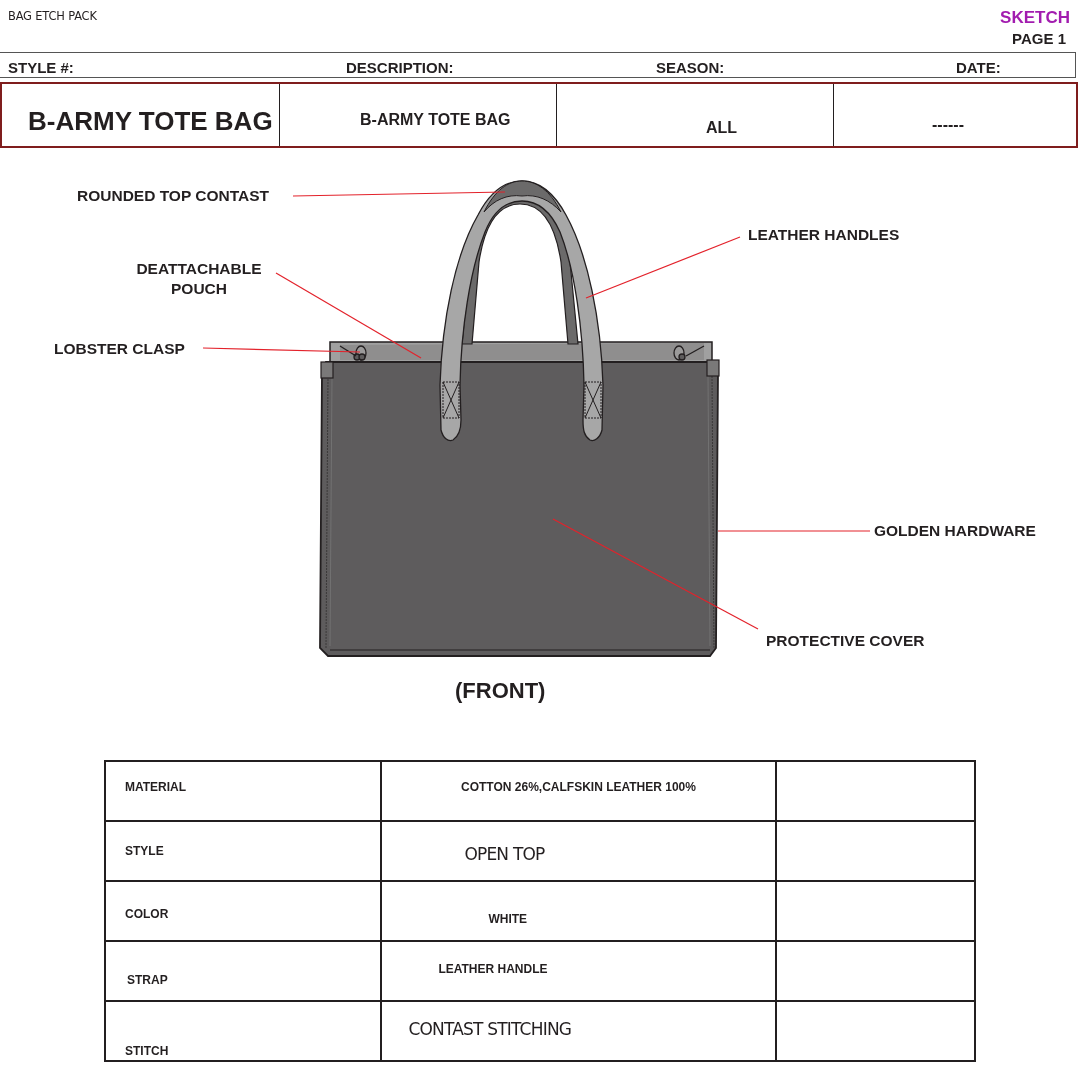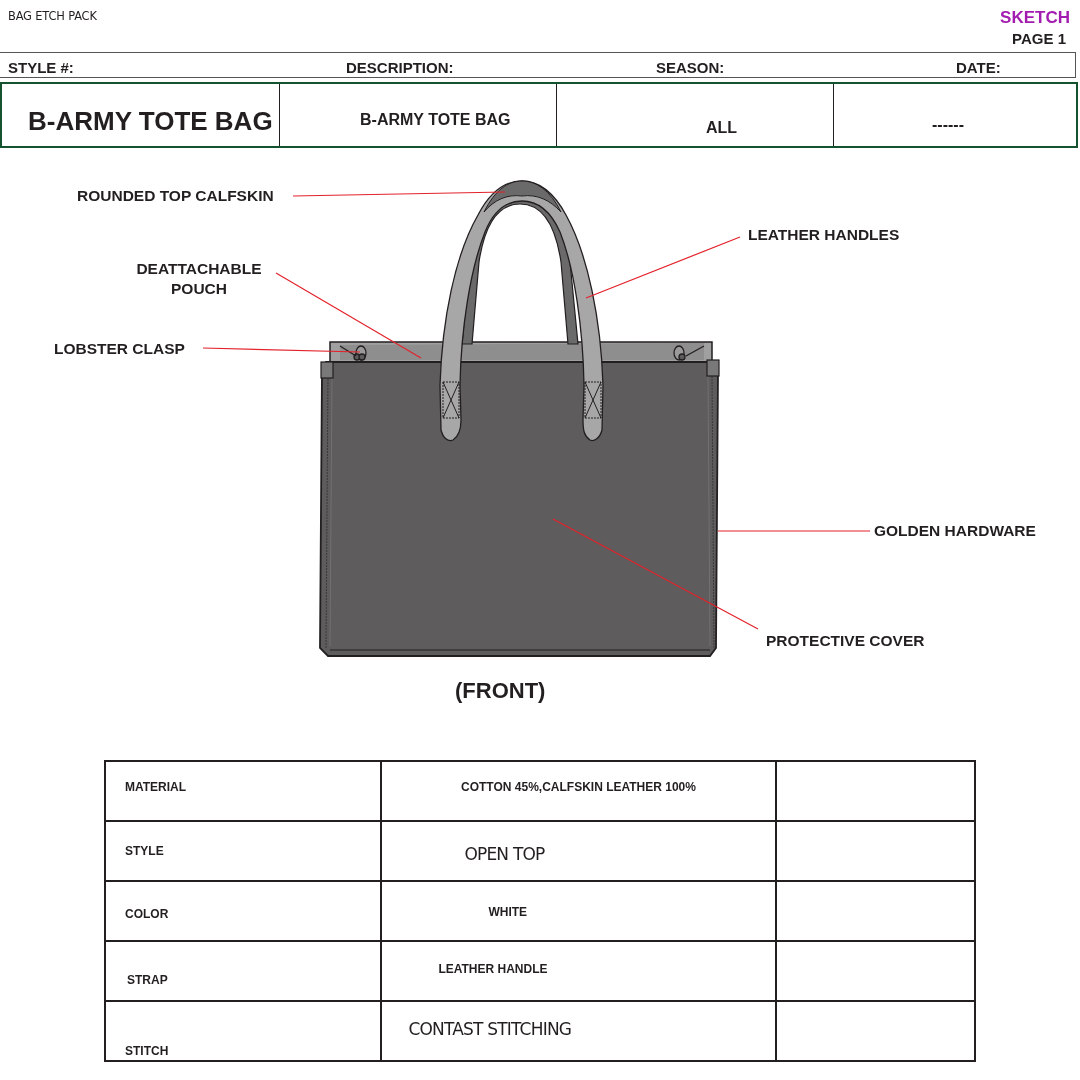--- a/index.html
+++ b/index.html
@@ -9,21 +9,21 @@
 
     .doc-title { left: 8px; top: 8px; font-size: 13px; font-family: "DejaVu Sans", sans-serif;
                  transform: scaleX(0.88); transform-origin: left top; letter-spacing: -0.2px; }
     .sketch-label { right: 10px; top: 8px; font-size: 17px; font-weight: bold; color: #a21caf; }
     .page-label { right: 14px; top: 30px; font-size: 15px; font-weight: bold; }
 
     .hdr-row { left: 0; top: 52px; width: 1076px; height: 26px; border: 1.5px solid #555;
                border-left: none; box-sizing: border-box; }
     .hdr-cell { position: absolute; top: 6px; font-size: 15px; font-weight: bold; }
 
-    .val-row { left: 0; top: 82px; width: 1078px; height: 66px; border: 2px solid #14532d;
+    .val-row { left: 0; top: 82px; width: 1078px; height: 66px; border: 2px solid #7f1d1d;
                box-sizing: border-box; display: flex; }
     .val-cell { position: relative; height: 100%; box-sizing: border-box; }
     .val-cell + .val-cell { border-left: 1.5px solid #231f20; }
     .val-cell span { position: absolute; font-weight: bold; white-space: nowrap; }
 
     .callout { font-size: 15.5px; font-weight: bold; text-align: center; line-height: 20px; white-space: nowrap; }
 
     .front-label { left: 455px; top: 678px; font-size: 22px; font-weight: bold; }
 
     .spec-table { left: 104px; top: 760px; width: 872px; border-collapse: collapse; }
@@ -114,47 +114,47 @@
   <g stroke="#e3222b" stroke-width="1.2" fill="none">
     <line x1="293" y1="196" x2="505" y2="192"></line>
     <line x1="740" y1="237" x2="586" y2="298"></line>
     <line x1="276" y1="273" x2="421" y2="358"></line>
     <line x1="203" y1="348" x2="360" y2="352"></line>
     <line x1="870" y1="531" x2="718" y2="531"></line>
     <line x1="758" y1="629" x2="553" y2="519"></line>
   </g>
 </svg>
 
-<div class="abs callout" style="left:77px; top:186px;">ROUNDED TOP CALFSKIN</div>
+<div class="abs callout" style="left:77px; top:186px;">ROUNDED TOP CONTAST</div>
 <div class="abs callout" style="left:748px; top:225px;">LEATHER HANDLES</div>
 <div class="abs callout" style="left:128px; top:259px; width:142px;">
   <div>DEATTACHABLE</div>
   <div>POUCH</div>
 </div>
 <div class="abs callout" style="left:54px; top:339px;">LOBSTER CLASP</div>
 <div class="abs callout" style="left:874px; top:521px;">GOLDEN HARDWARE</div>
 <div class="abs callout" style="left:766px; top:631px;">PROTECTIVE COVER</div>
 
 <div class="abs front-label">(FRONT)</div>
 
 <table class="abs spec-table">
   <tbody>
       <tr>
     <td class="lbl" style="vertical-align:top; padding-top:18px;">MATERIAL</td>
-    <td class="val" style="vertical-align:top; padding-top:18px;">COTTON 45%,CALFSKIN LEATHER 100%</td>
+    <td class="val" style="vertical-align:top; padding-top:18px;">COTTON 26%,CALFSKIN LEATHER 100%</td>
     <td class="extra"></td>
   </tr>
   <tr>
     <td class="lbl" style="vertical-align:top; padding-top:22px;">STYLE</td>
     <td class="val light" style="text-align:left; padding-left:82px; vertical-align:top; padding-top:22px;">OPEN TOP</td>
     <td class="extra"></td>
   </tr>
   <tr>
     <td class="lbl" style="vertical-align:top; padding-top:25px;">COLOR</td>
-    <td class="val" style="text-align:left; padding-left:106px; vertical-align:top; padding-top:23px;">WHITE</td>
+    <td class="val" style="text-align:left; padding-left:106px; vertical-align:top; padding-top:30px;">WHITE</td>
     <td class="extra"></td>
   </tr>
   <tr>
     <td class="lbl" style="vertical-align:top; padding-top:31px; padding-left:21px;">STRAP</td>
     <td class="val" style="text-align:left; padding-left:56px; vertical-align:top; padding-top:20px;">LEATHER HANDLE</td>
     <td class="extra"></td>
   </tr>
   <tr>
     <td class="lbl" style="vertical-align:top; padding-top:42px;">STITCH</td>
     <td class="val light" style="text-align:left; padding-left:26px; vertical-align:top; padding-top:17px;">CONTAST STITCHING</td>

